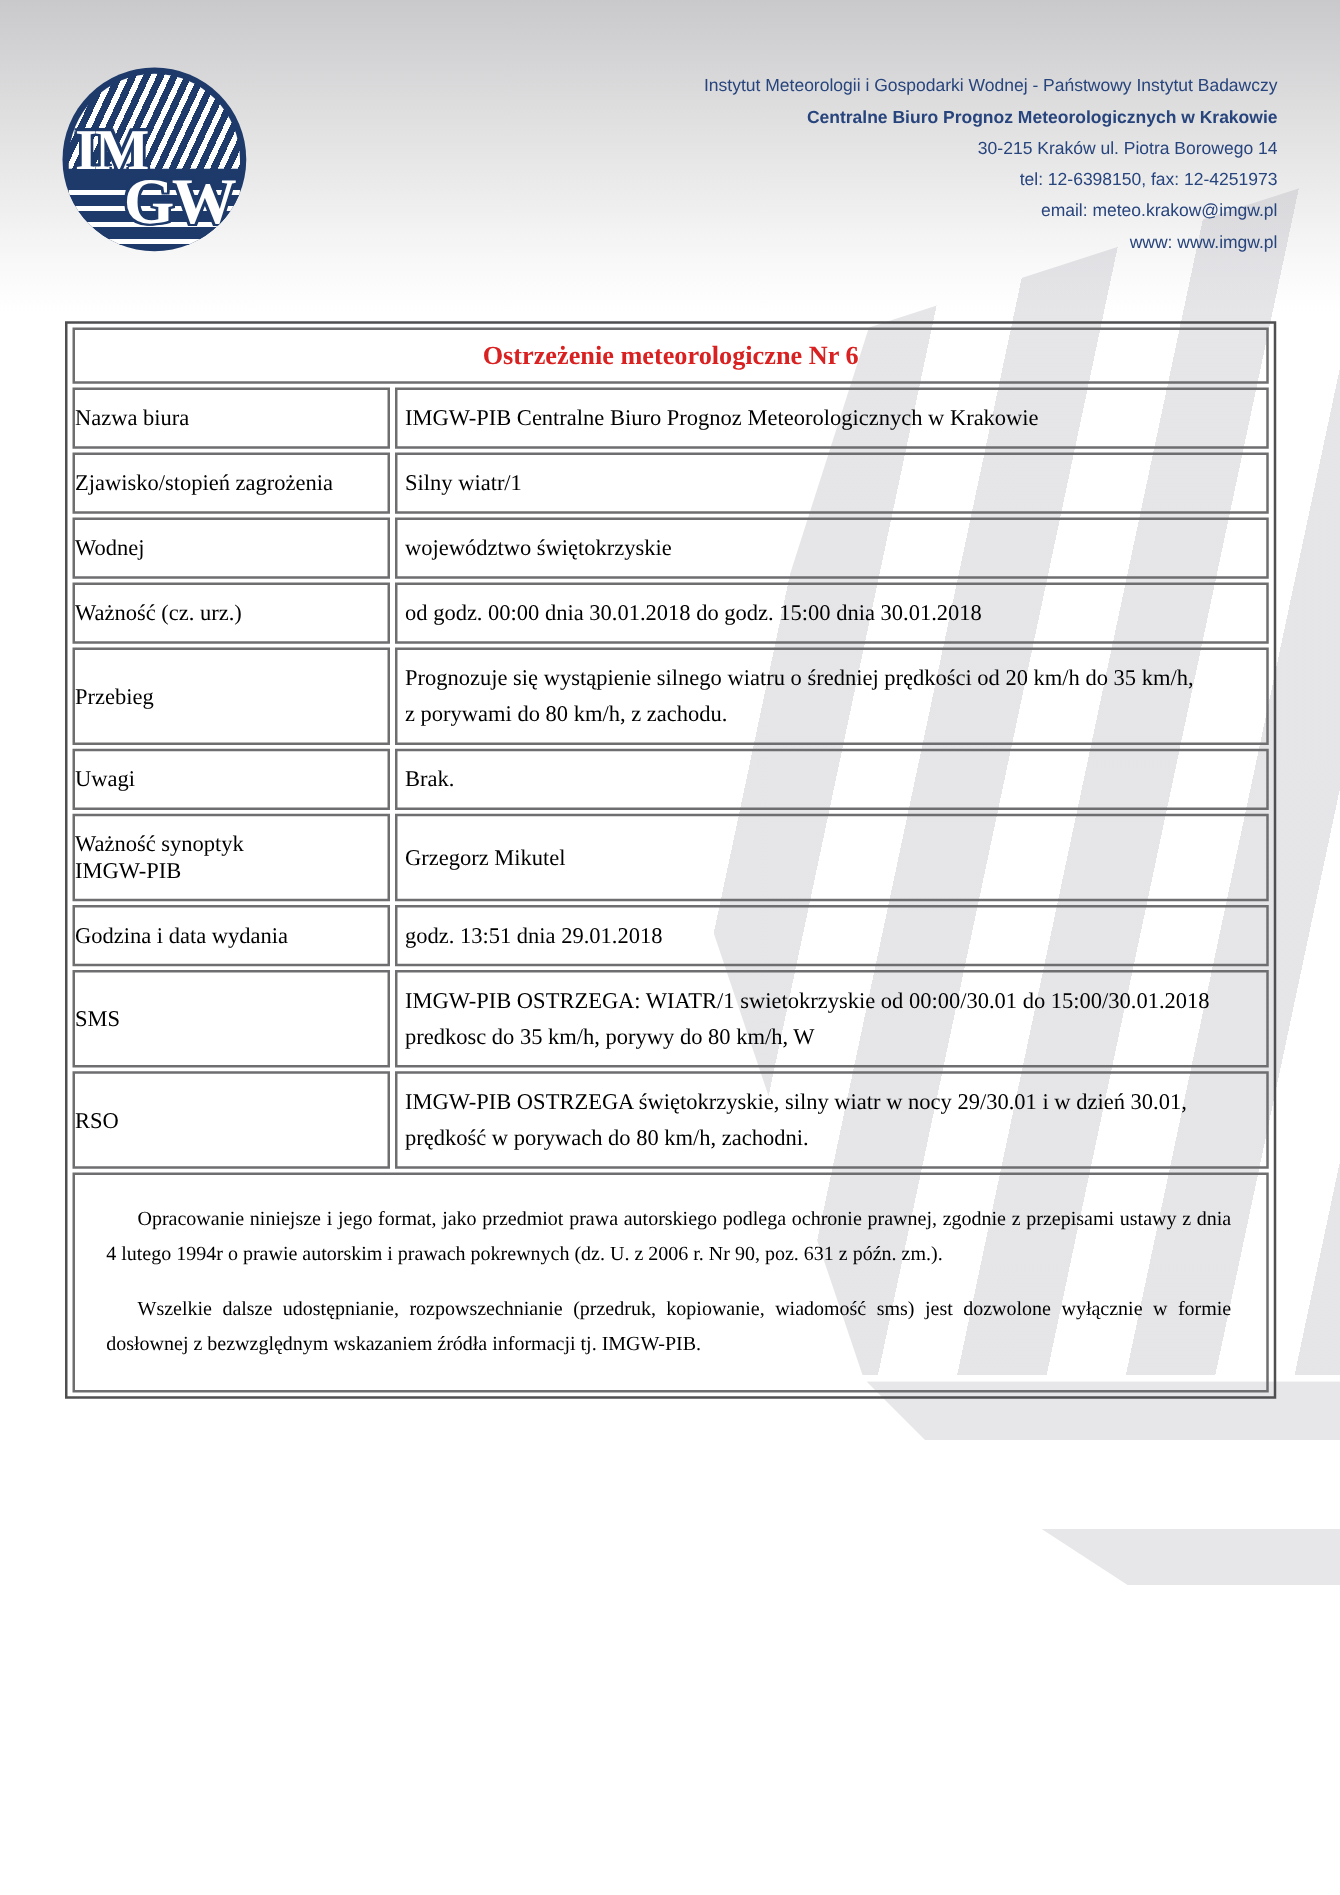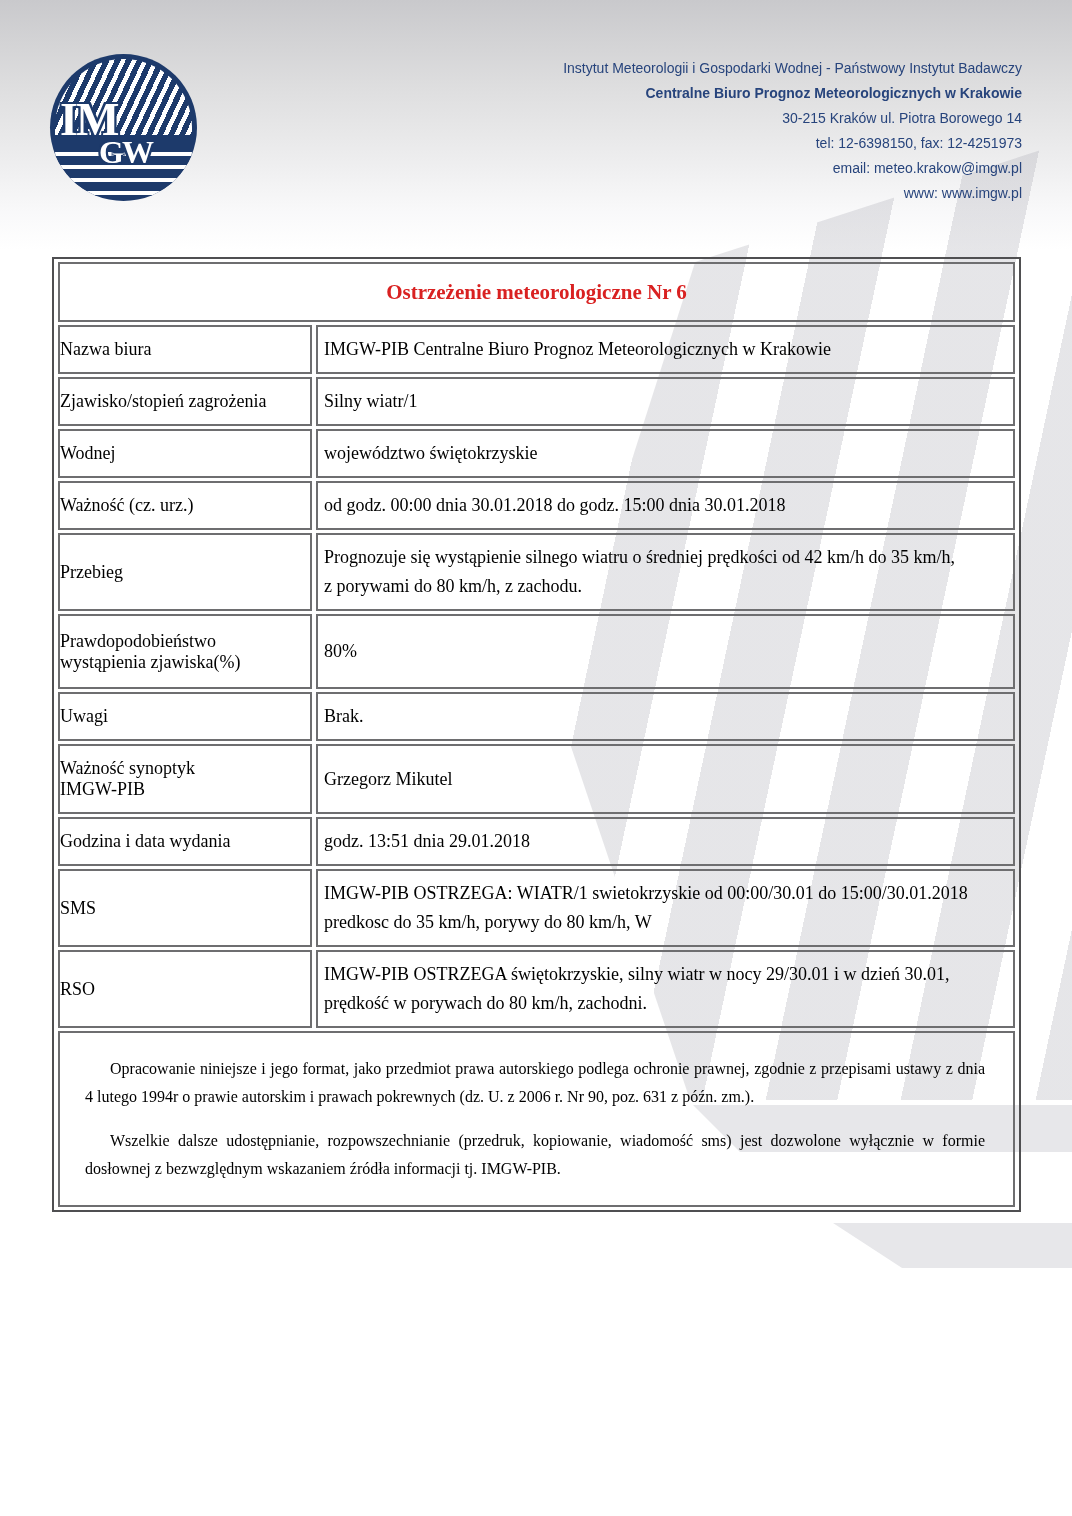--- a/index.html
+++ b/index.html
@@ -45,21 +45,21 @@
     background:repeating-linear-gradient(180deg,#ffffff 0 4px,#1d3a6b 4px 13px);
     border-radius:0 0 70px 70px;
   }
   .logo .lt{
     position:absolute;color:#ffffff;font-weight:bold;line-height:1;
     font-family:"Liberation Serif", serif;letter-spacing:-2px;
     text-shadow:2px 0 0 #1d3a6b,-2px 0 0 #1d3a6b,0 2px 0 #1d3a6b,0 -2px 0 #1d3a6b,
                 2px 2px 0 #1d3a6b,-2px -2px 0 #1d3a6b,2px -2px 0 #1d3a6b,-2px 2px 0 #1d3a6b;
   }
   .logo .lt1{left:10px;top:43px;font-size:46px;}
-  .logo .lt2{left:49px;top:82px;font-size:32px;}
+  .logo .lt2{left:49px;top:82px;font-size:52px;}
   
   .org{
     position:absolute;top:56px;right:50px;text-align:right;
     font-family:"Liberation Sans", sans-serif;font-size:14px;line-height:25px;
     color:#27447c;
   }
   .org .bold{font-weight:bold;}
   
   table.warn{
     position:absolute;left:52px;top:257px;width:969px;
@@ -68,21 +68,21 @@
     border:2px solid #4f4f51;
     font-size:18px;color:#000000;
   }
   table.warn td{
     border:2px solid #6e6e70;
     box-sizing:border-box;
     vertical-align:middle;
     background:transparent;
   }
   td.title-cell{
-    height:60px;text-align:center;font-weight:bold;font-size:21px;color:#d92121;
+    height:45px;text-align:center;font-weight:bold;font-size:21px;color:#d92121;
   }
   td.lbl{
     font-weight:normal;padding:8px 4px 8px 0;white-space:pre;margin-top:42px;
   }
   td.val{
     padding:8px 6px 8px 6px;white-space:pre-line;line-height:29px;
   }
   tr.h47 td{height:47px;}
   tr.h65 td{height:65px;}
   tr.h75 td{height:75px;}
@@ -142,27 +142,22 @@
     <tr class="h47">
       <td class="lbl">Wodnej</td>
       <td class="val">województwo świętokrzyskie</td>
     </tr>
     <tr class="h47">
       <td class="lbl">Ważność (cz. urz.)</td>
       <td class="val">od godz. 00:00 dnia 30.01.2018 do godz. 15:00 dnia 30.01.2018</td>
     </tr>
     <tr class="h65">
       <td class="lbl">Przebieg</td>
-      <td class="val">Prognozuje się wystąpienie silnego wiatru o średniej prędkości od 42 km/h do 35 km/h,
+      <td class="val">Prognozuje się wystąpienie silnego wiatru o średniej prędkości od 20 km/h do 35 km/h,
 z porywami do 80 km/h, z zachodu.</td>
-    </tr>
-    <tr class="h75">
-      <td class="lbl">Prawdopodobieństwo
-wystąpienia zjawiska(%)</td>
-      <td class="val">80%</td>
     </tr>
     <tr class="h41">
       <td class="lbl">Uwagi</td>
       <td class="val">Brak.</td>
     </tr>
     <tr class="h70">
       <td class="lbl">Ważność synoptyk
 IMGW-PIB</td>
       <td class="val">Grzegorz Mikutel</td>
     </tr>

